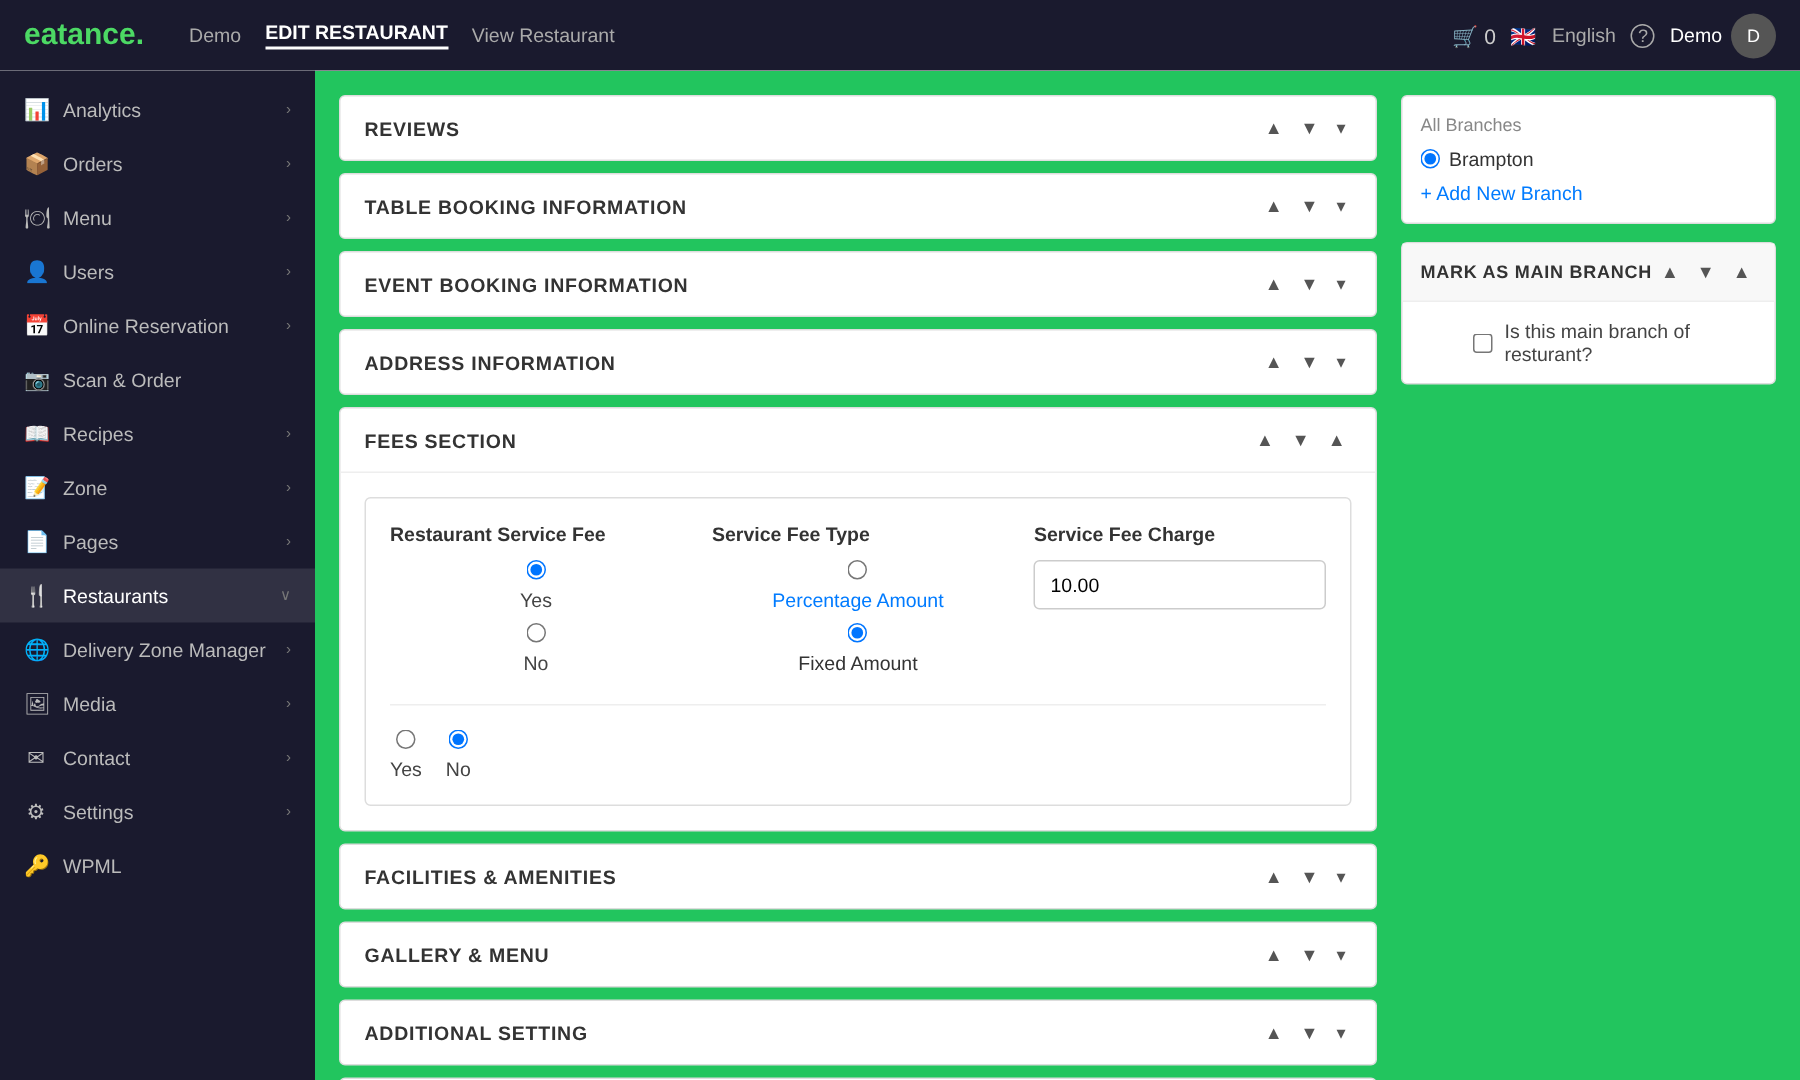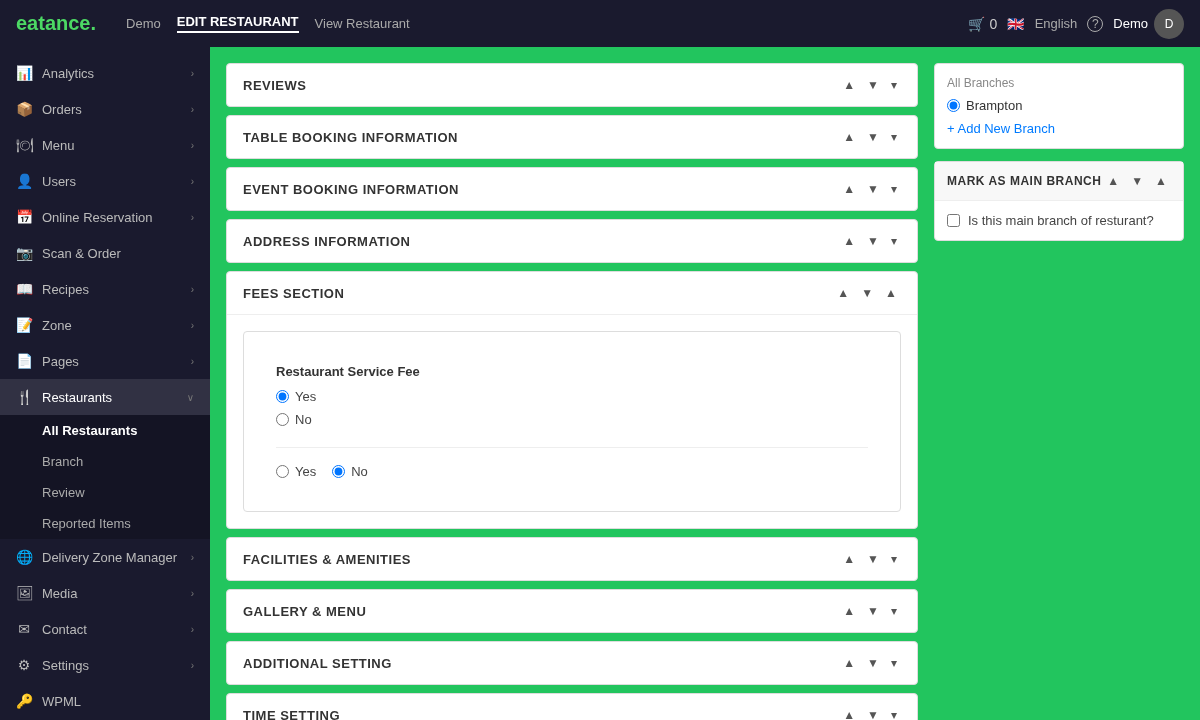--- a/index.html
+++ b/index.html
@@ -109,28 +109,28 @@
       font-size: 12px;
       color: #555;
       padding: 2px 4px;
     }
 
     
     .fees-body { padding: 16px; }
     .fees-grid {
       border: 1px solid #ddd;
       border-radius: 4px;
-      padding: 32px;
+      padding: 16px;
       display: grid;
       grid-template-columns: 1fr 1fr 1fr;
       gap: 20px;
     }
     .fees-label { font-size: 13px; font-weight: 600; color: #333; margin-bottom: 10px; }
     .radio-group { display: flex; flex-direction: column; gap: 8px; }
-    .radio-row { display: flex; align-items: center; gap: 6px; font-size: 13px; color: #444; }
+    .radio-row { display: flex; align-items: center; gap: 6px; font-size: 13px; color: #444; flex-direction: column; }
     .radio-row input[type="radio"] { cursor: pointer; }
     .fee-input {
       border: 1px solid #ccc;
       border-radius: 4px;
       padding: 8px 10px;
       font-size: 13px;
       width: 100%;
       outline: none;
     }
     .packaging-row {
@@ -156,21 +156,21 @@
       justify-content: space-between;
       background: #f8f8f8;
       padding: 10px 12px;
       border-bottom: 1px solid #eee;
       font-size: 12px;
       font-weight: 700;
       color: #333;
       letter-spacing: 0.5px;
     }
     .mark-main-body { padding: 12px; }
-    .checkbox-row { display: flex; align-items: center; gap: 8px; font-size: 13px; color: #444; }
+    .checkbox-row { display: flex; align-items: center; gap: 8px; font-size: 13px; color: #444; margin-left: 35px; }
 
     .percentage-link { color: #007bff; font-size: 13px; }
     .fixed-text { font-size: 13px; color: #333; }
   </style>
 </head>
 <body>
 
 <div class="top-nav">
   <div class="logo">
     <span>eatance</span><span style="color:#4cd964;">.</span>
@@ -258,26 +258,20 @@
         </div>
       <span class="sidebar-chevron">›</span>
     </div>
     <div class="sidebar-item active">
       <div class="sidebar-item-left">
           <span class="sidebar-icon">🍴</span>
           <span>Restaurants</span>
         </div>
       <span class="sidebar-chevron">∨</span>
     </div>
-    <div class="sidebar-sub">
-      <div class="sidebar-sub-item active">All Restaurants</div>
-      <div class="sidebar-sub-item">Branch</div>
-      <div class="sidebar-sub-item">Review</div>
-      <div class="sidebar-sub-item">Reported Items</div>
-    </div>
     <div class="sidebar-item">
       <div class="sidebar-item-left">
           <span class="sidebar-icon">🌐</span>
           <span>Delivery Zone Manager</span>
         </div>
       <span class="sidebar-chevron">›</span>
     </div>
     <div class="sidebar-item">
       <div class="sidebar-item-left">
           <span class="sidebar-icon">🖼</span>
@@ -374,21 +368,38 @@
                   <input type="radio" name="serviceFee" checked="" style="">
                   <span>Yes</span>
                 </label>
                 <label class="radio-row">
                   <input type="radio" name="serviceFee" style="">
                   <span>No</span>
                 </label>
               </div>
             </div>
 
-
+            <div>
+              <div class="fees-label">Service Fee Type</div>
+              <div class="radio-group">
+                <label class="radio-row">
+                  <input type="radio" name="serviceFeeType" style="">
+                  <span class="percentage-link">Percentage Amount</span>
+                </label>
+                <label class="radio-row">
+                  <input type="radio" name="serviceFeeType" checked="" style="">
+                  <span class="fixed-text">Fixed Amount</span>
+                </label>
+              </div>
+            </div>
+
+            <div>
+              <div class="fees-label">Service Fee Charge</div>
+              <input type="text" class="fee-input" value="10.00" style="">
+            </div>
 
             <div class="packaging-row">
               <div class="radio-group" style="flex-direction:row; gap:16px;">
                 <label class="radio-row">
                   <input type="radio" name="packagingFee" style="">
                   <span>Yes</span>
                 </label>
                 <label class="radio-row">
                   <input type="radio" name="packagingFee" checked="" style="">
                   <span>No</span>

